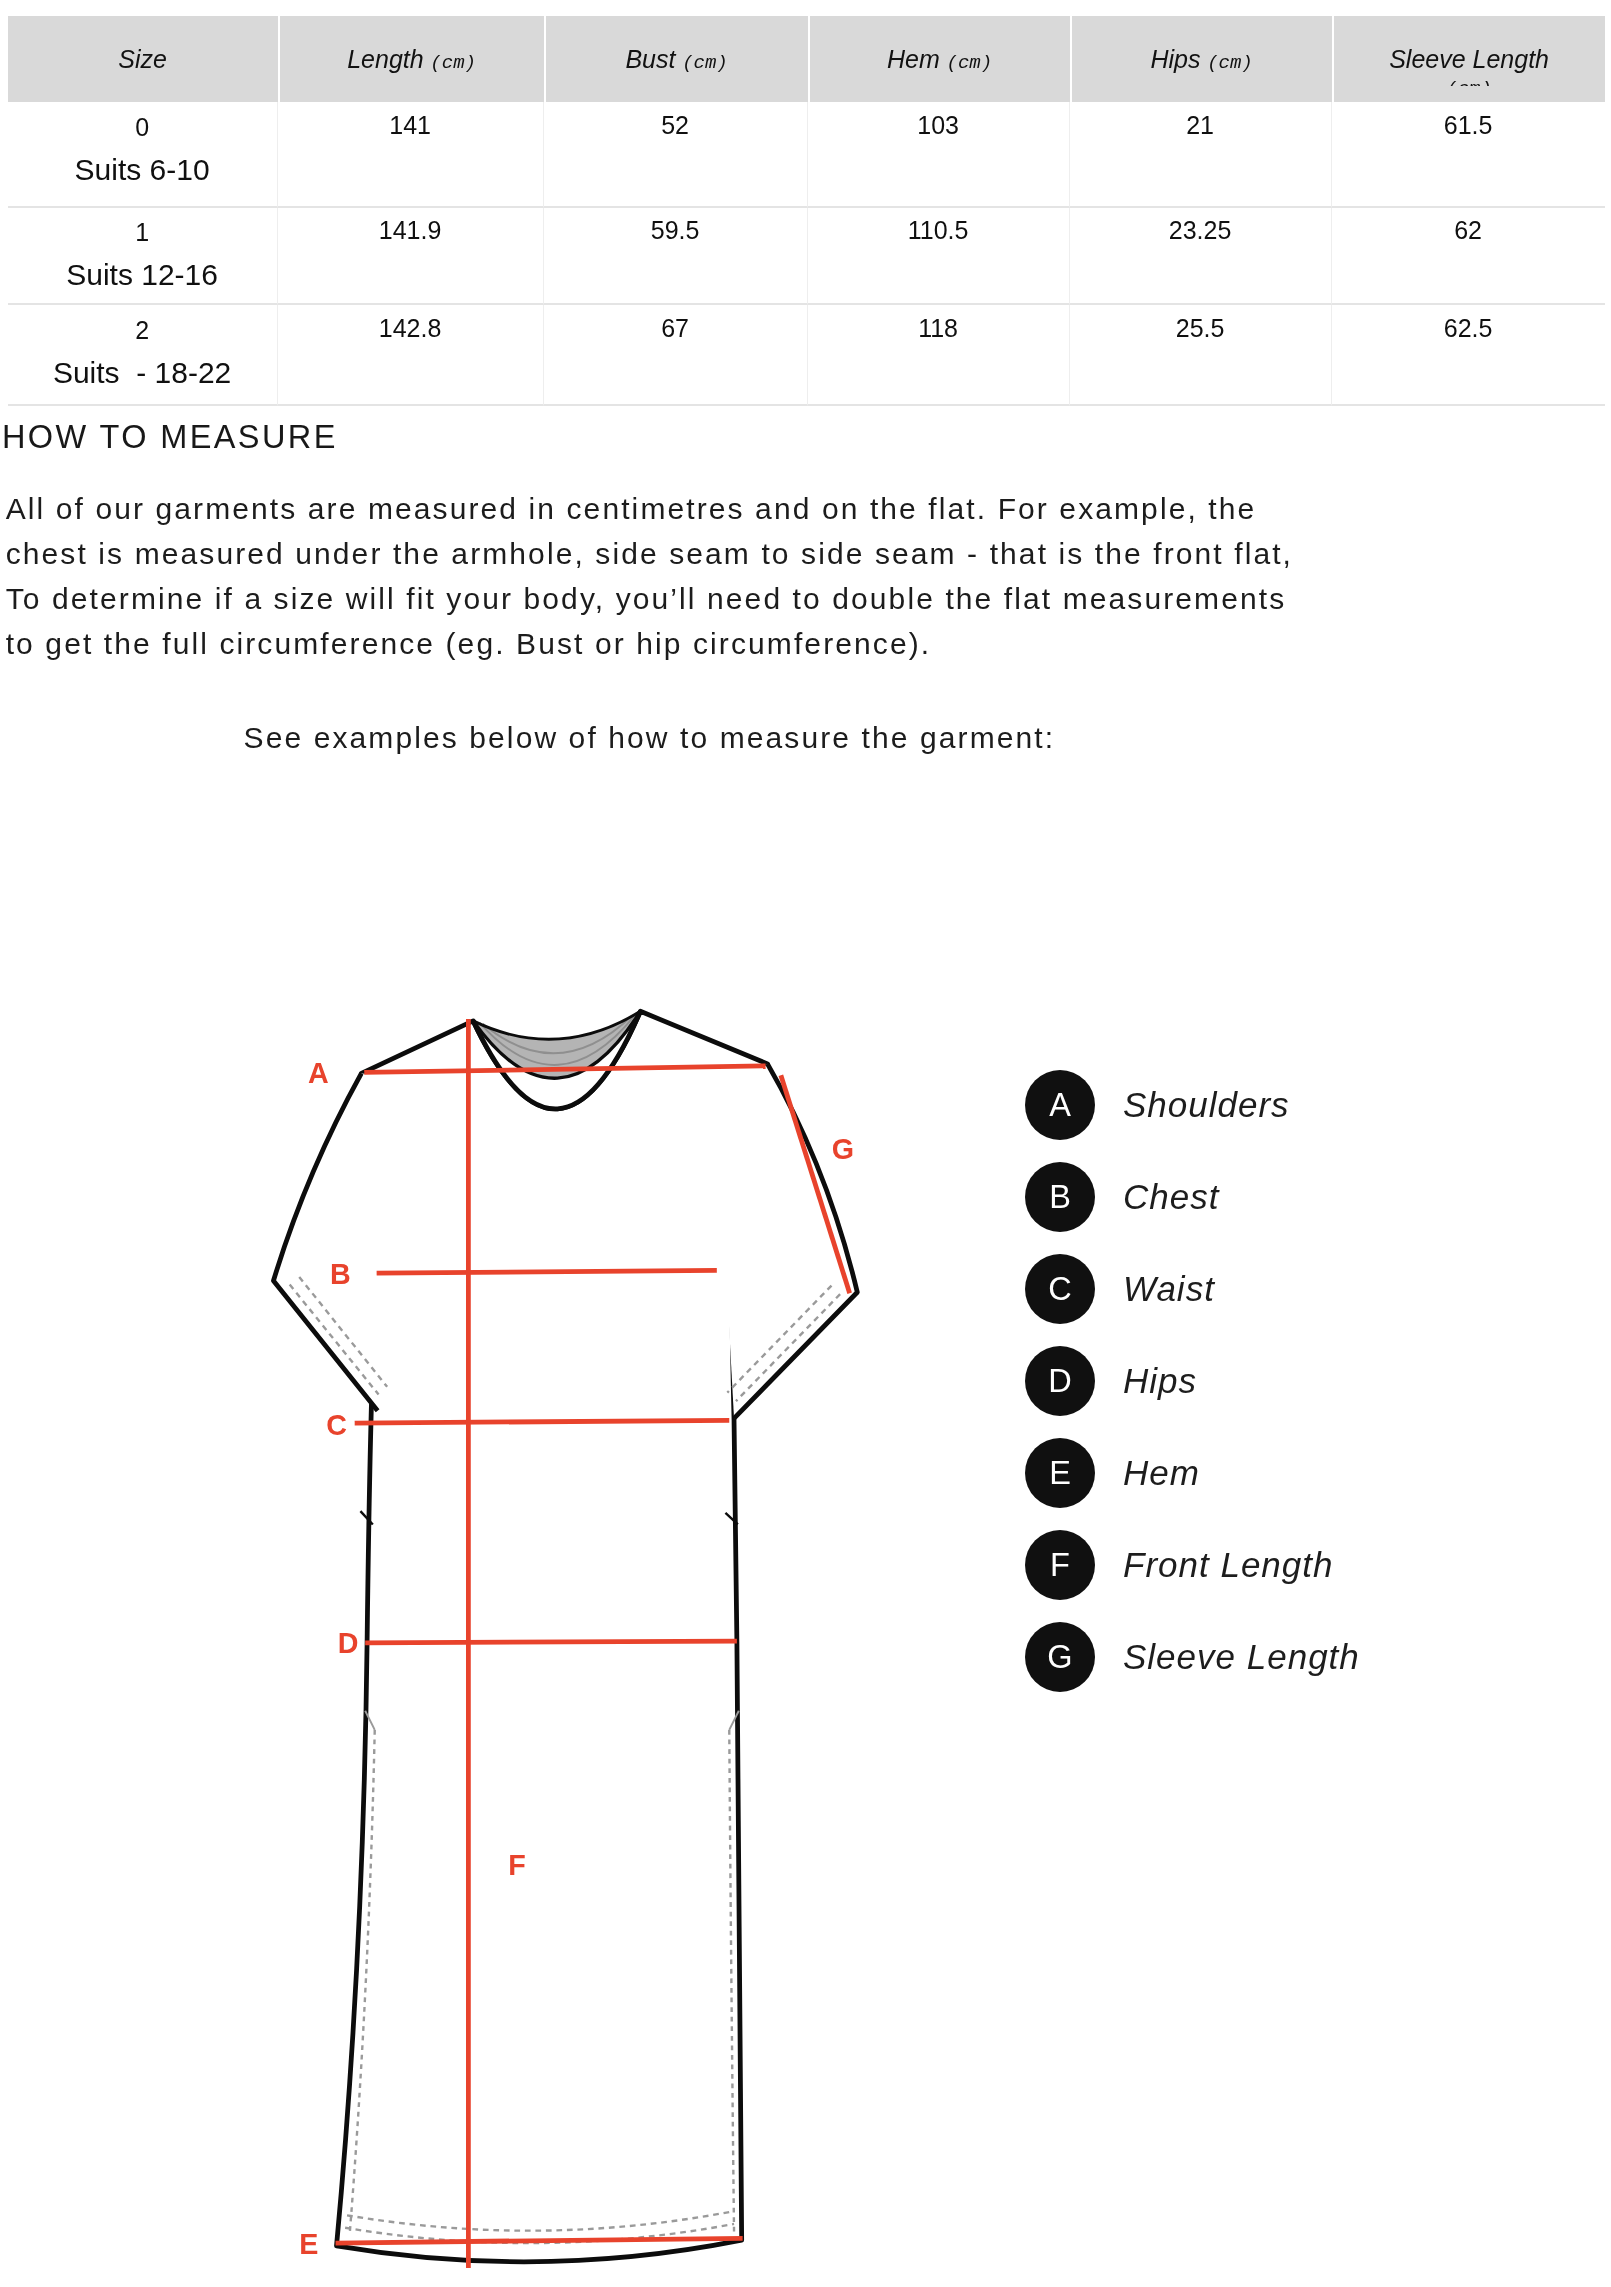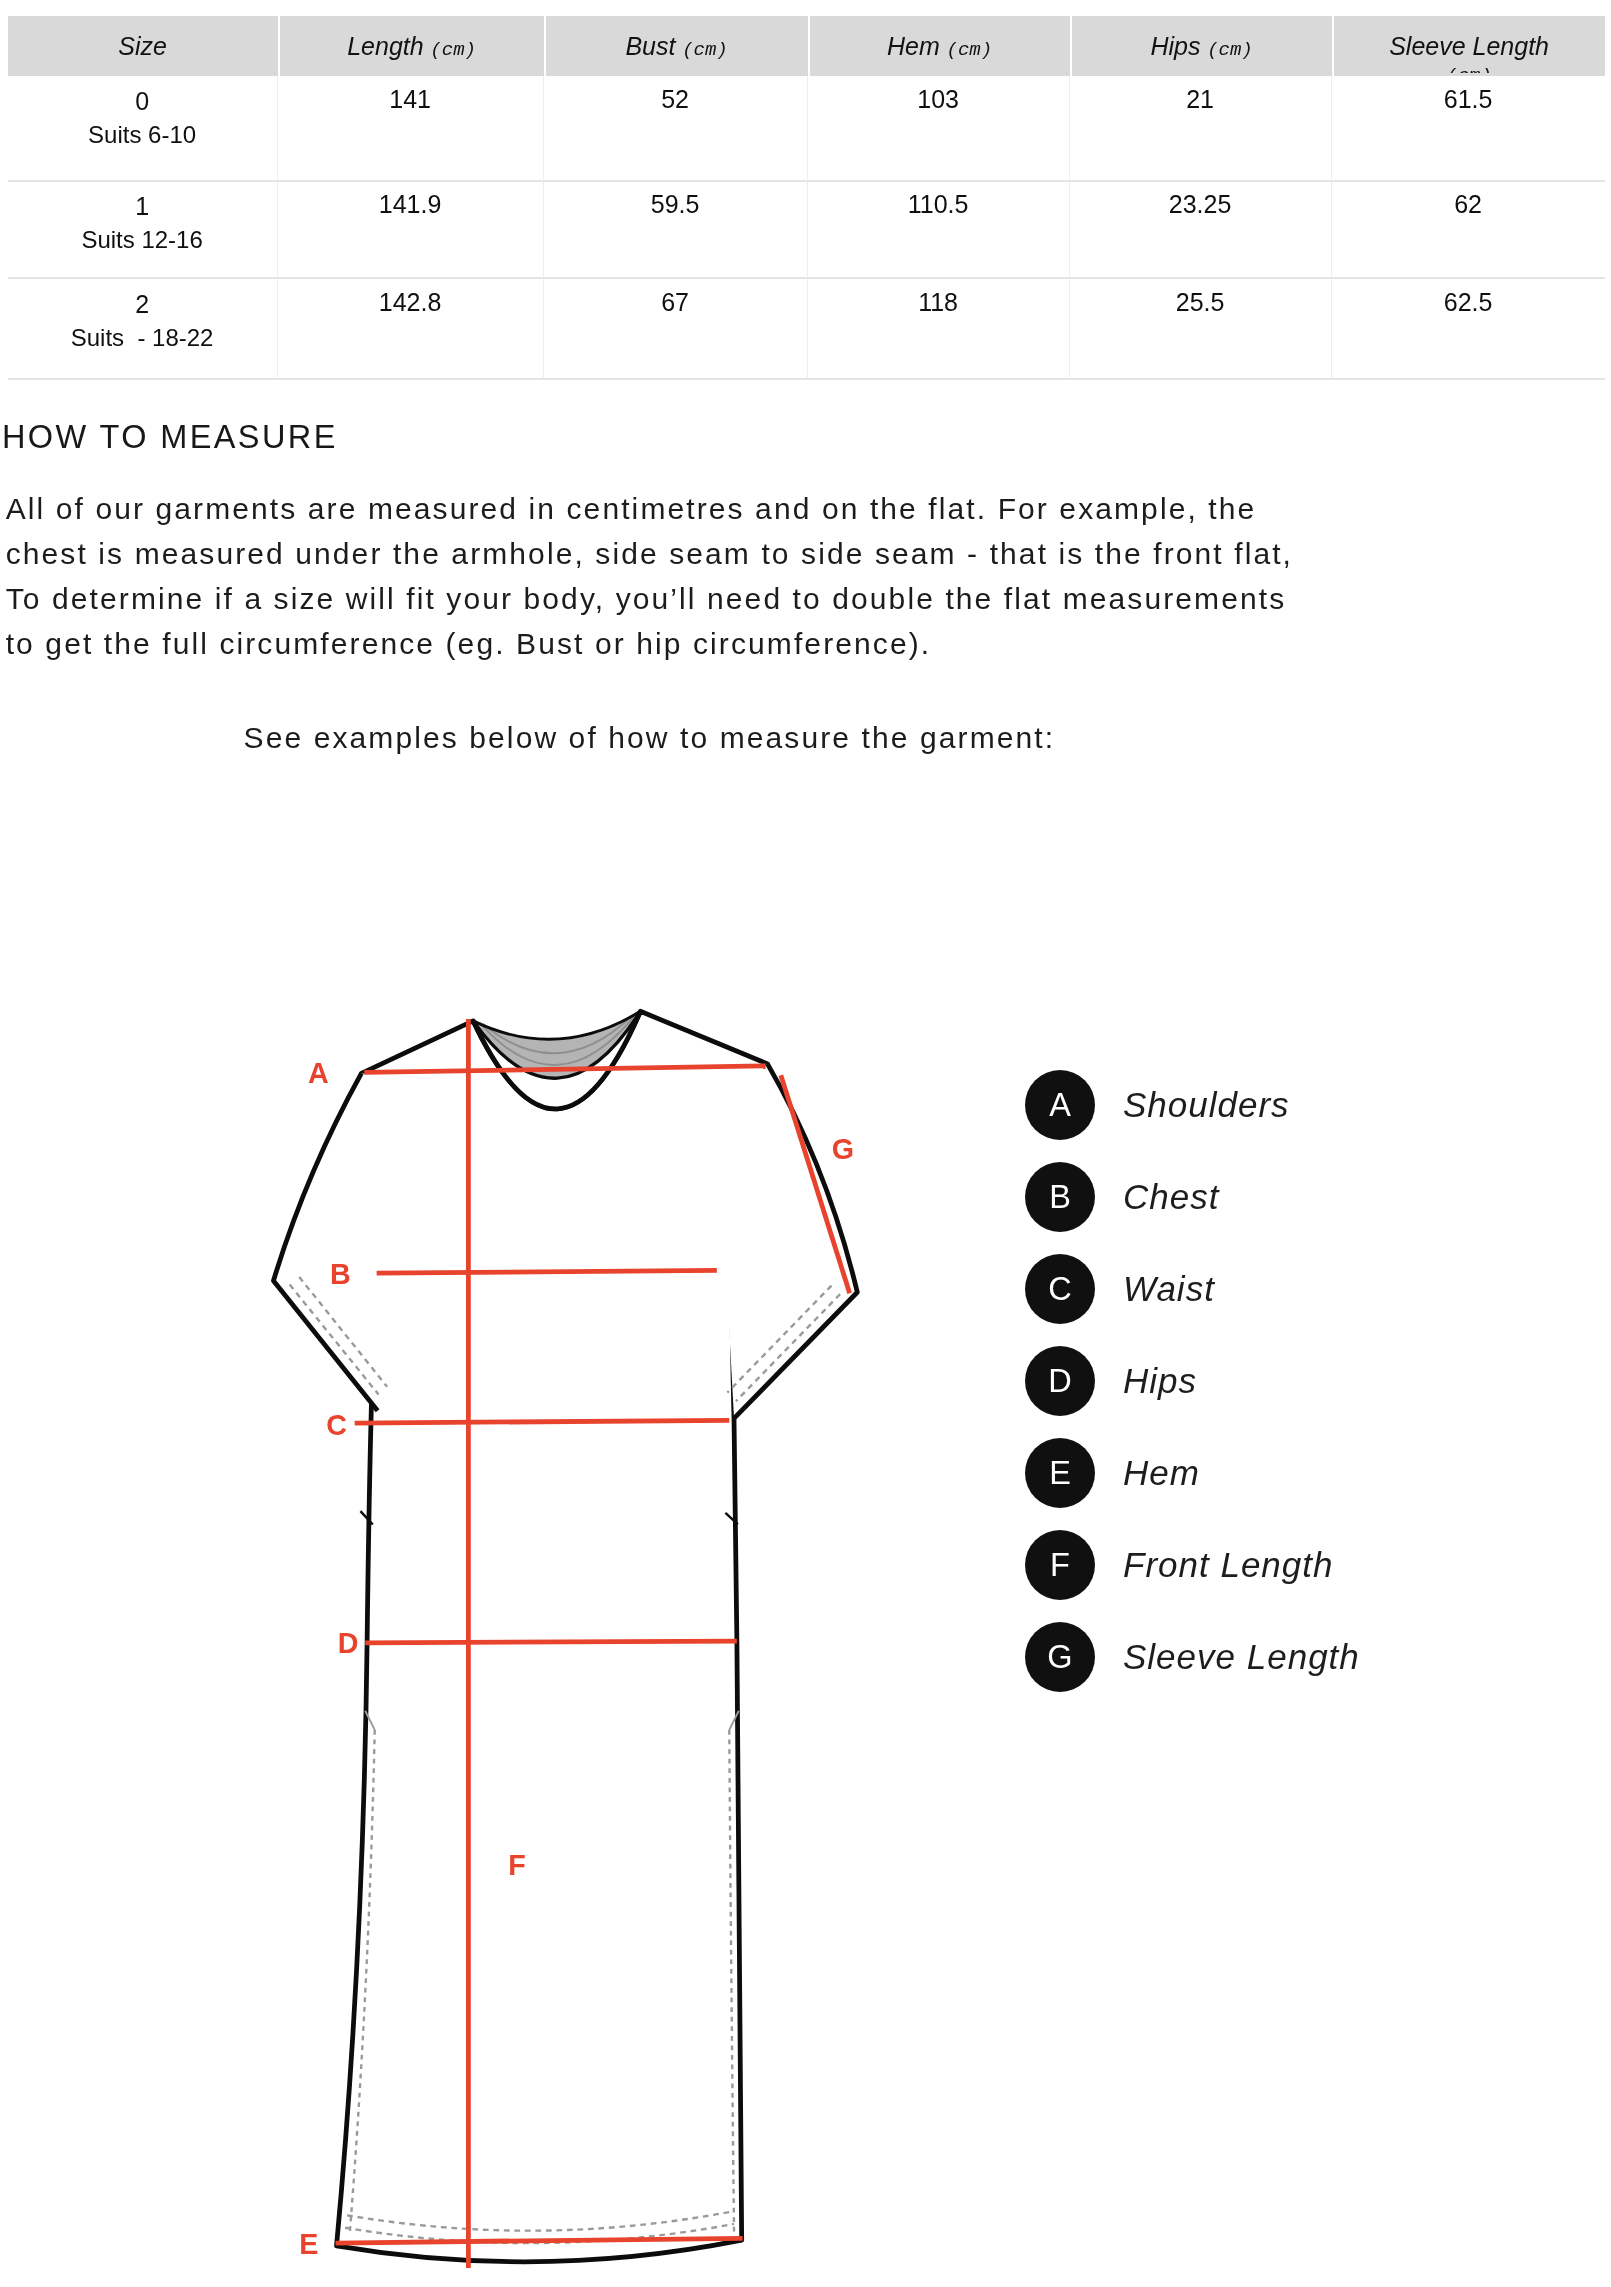--- a/index.html
+++ b/index.html
@@ -6,36 +6,36 @@
   body{
     width:1612px;height:2287px;background:#ffffff;position:relative;
     font-family:"Liberation Sans",sans-serif;color:#141414;overflow:hidden;
   }
   
   .table-wrap{position:absolute;left:7.6px;top:16.3px;width:1596px;}
   table{border-collapse:separate;border-spacing:0;width:100%;table-layout:fixed;}
   col.c0{width:270px}col.c1{width:266px}col.c2{width:264px}
   col.c3{width:262px}col.c4{width:262px}col.c5{width:273px}
   thead th{
-    background:#d9d9d9;height:54px;padding:3px;font-style:italic;font-weight:400;
+    background:#d9d9d9;height:54px;padding:16px;font-style:italic;font-weight:400;
     font-size:25px;text-align:center;border-left:2.9px solid #ffffff;overflow:hidden;
     vertical-align:top;color:#121212;
   }
   thead th:first-child{border-left:none;}
   .th-inner{height:54px;overflow:hidden;padding-top:10.5px;line-height:32px;box-sizing:border-box;}
   .h-unit{font-size:19px;margin-left:6.7px;font-family:Liberation Mono, monospace;}
   .h-unit.block{display:block;margin-left:0;line-height:29px;font-size:19px;}
   tbody td{
     background:#fff;border-right:1.9px solid #eeeeee;border-bottom:2.9px solid #e4e4e4;
     text-align:center;vertical-align:top;padding-top:8.6px;font-size:25px;color:#101010;
   }
   tbody td:last-child{border-right:none;}
   tr.r0 td{height:94px;} tr.r1 td{height:86px;} tr.r2 td{height:89px;}
   .size-num{line-height:32px;}
-  .size-suits{font-size:24px;line-height:31px;margin-top:2px;white-space:pre;}
+  .size-suits{font-size:30px;line-height:31px;margin-top:11px;white-space:pre;}
   
   .h2m-heading{
     position:absolute;left:2px;top:419px;font-size:32.5px;font-weight:400;
     letter-spacing:2.4px;color:#181818;
   }
   .copy{position:absolute;left:5.7px;top:486px;font-size:30px;font-weight:300;
         letter-spacing:2.1px;color:#1c1c1c;}
   .copy .line{line-height:45px;height:45px;white-space:pre;}
   .para2{} .para3{margin-top:49px;text-align:center;}
   

